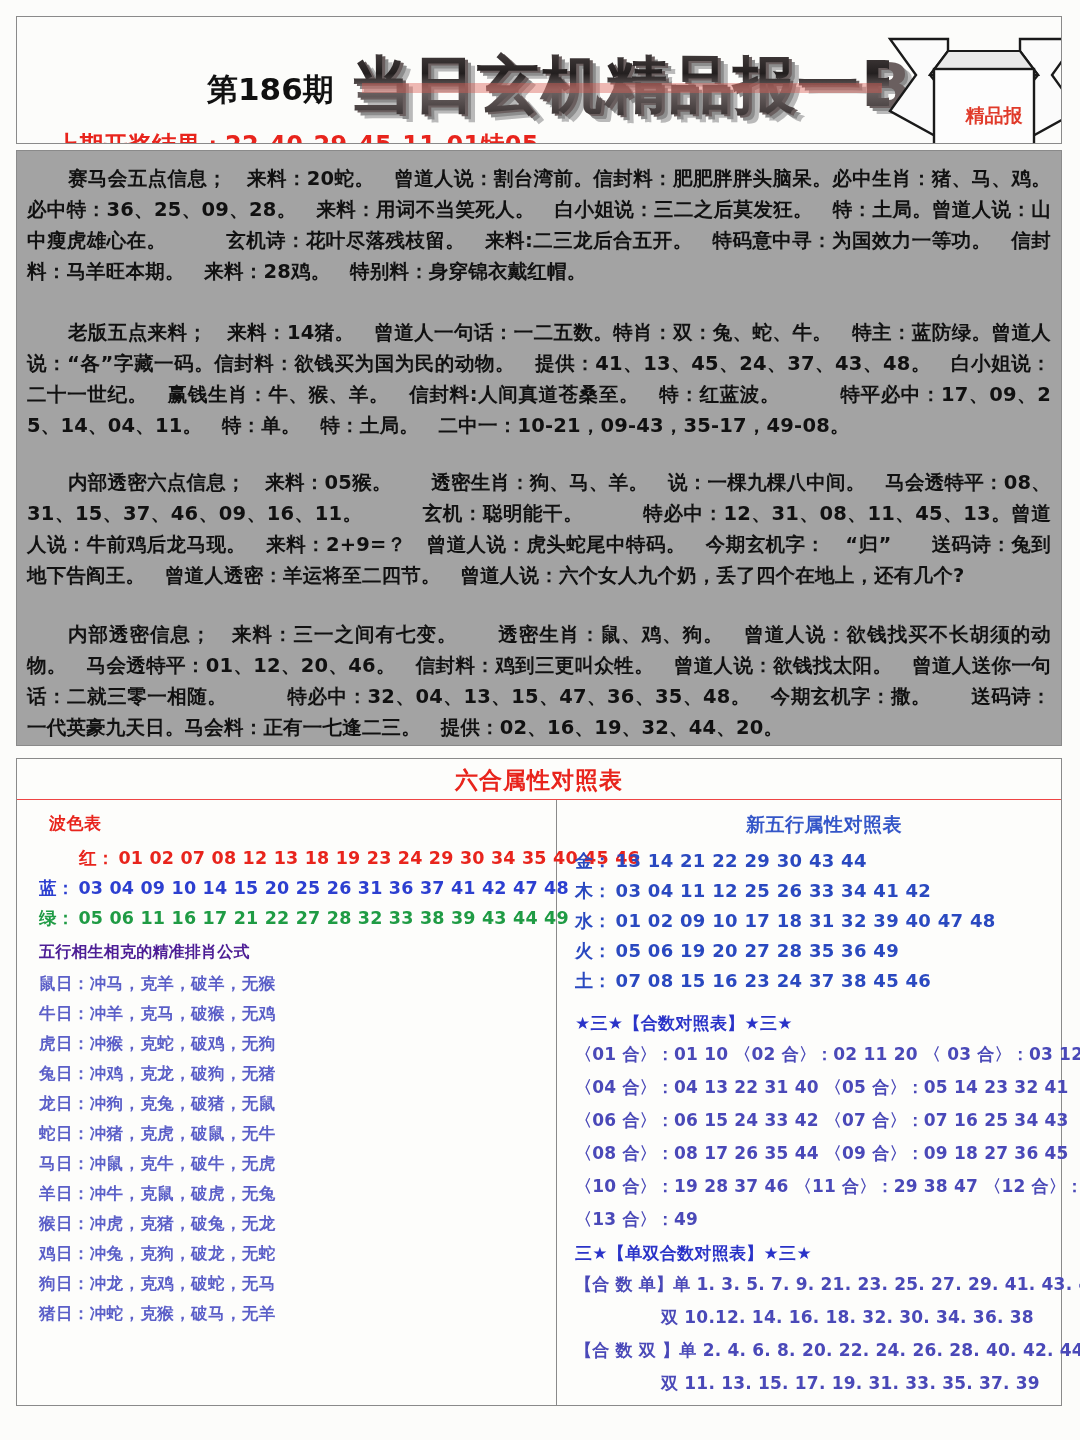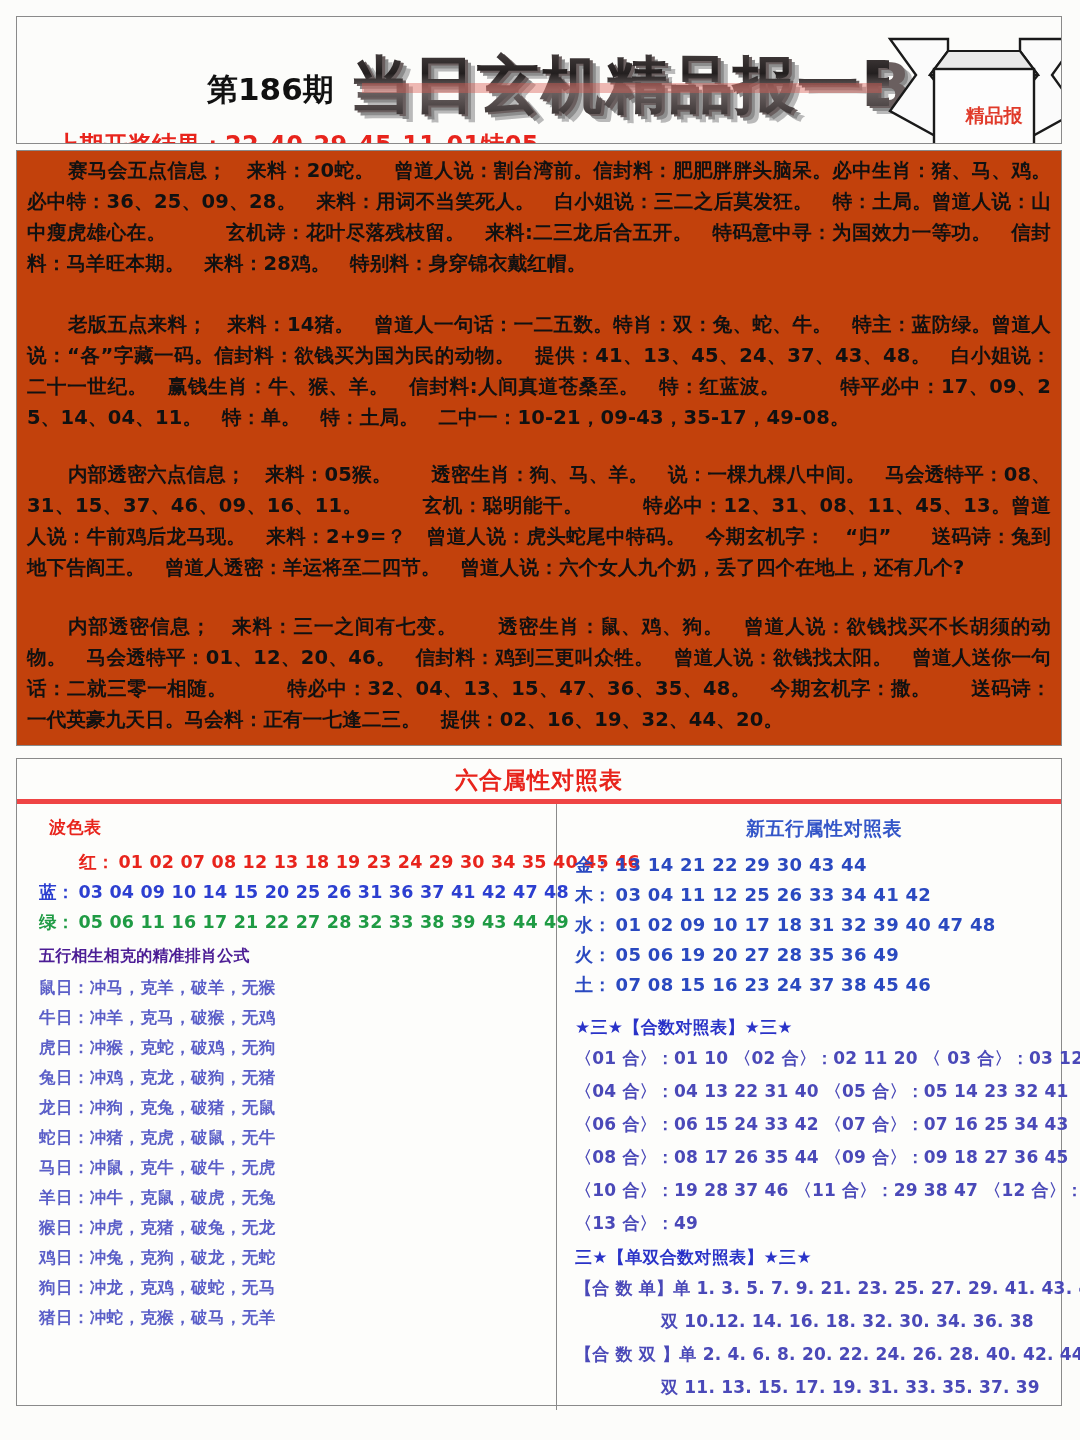--- a/index.html
+++ b/index.html
@@ -114,23 +114,23 @@
   }
 
   
   .body-box {
     position: absolute;
     left: 16px;
     top: 150px;
     width: 1046px;
     height: 596px;
     border: 1px solid #8a8a8a;
-    background: #c2410c;
-    box-sizing: border-box;
-    padding: 4px 10px 0 10px;
+    background: #a3a3a3;
+    box-sizing: border-box;
+    padding: 12px 10px 0 10px;
   }
   .para {
     font-size: 19.5px;
     line-height: 31px;
     color: #111111;
     font-weight: 600;
     text-align: justify;
     text-indent: 2.1em;
     margin: 0 0 30px 0;
     letter-spacing: 0.2px;
@@ -147,21 +147,21 @@
     left: 16px;
     top: 758px;
     width: 1046px;
     height: 648px;
     border: 1px solid #8a8a8a;
     background: #fdfdfb;
     box-sizing: border-box;
   }
   .table-head {
     height: 40px;
-    border-bottom: 5px solid #ef4444;
+    border-bottom: 1px solid #ef4444;
     position: relative;
   }
   .table-head .th-title {
     position: absolute;
     left: 0;
     right: 0;
     top: 6px;
     text-align: center;
     font-size: 23px;
     font-weight: 700;

